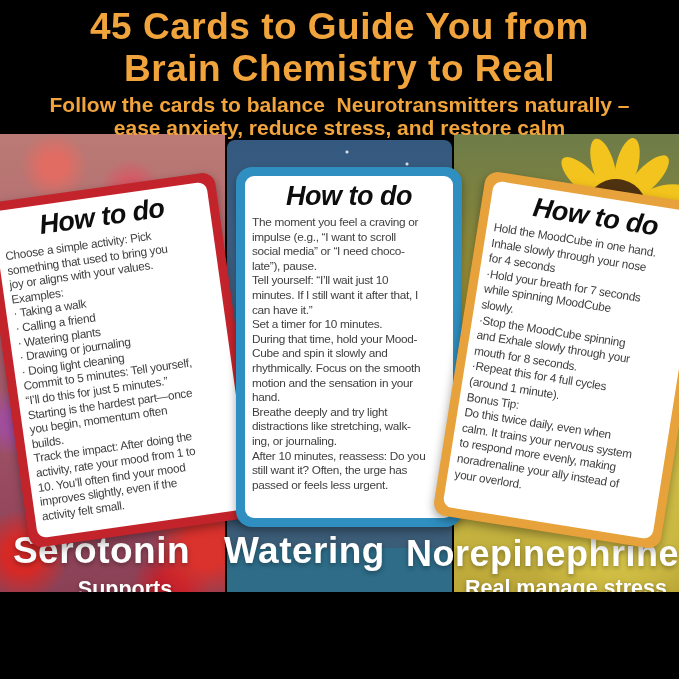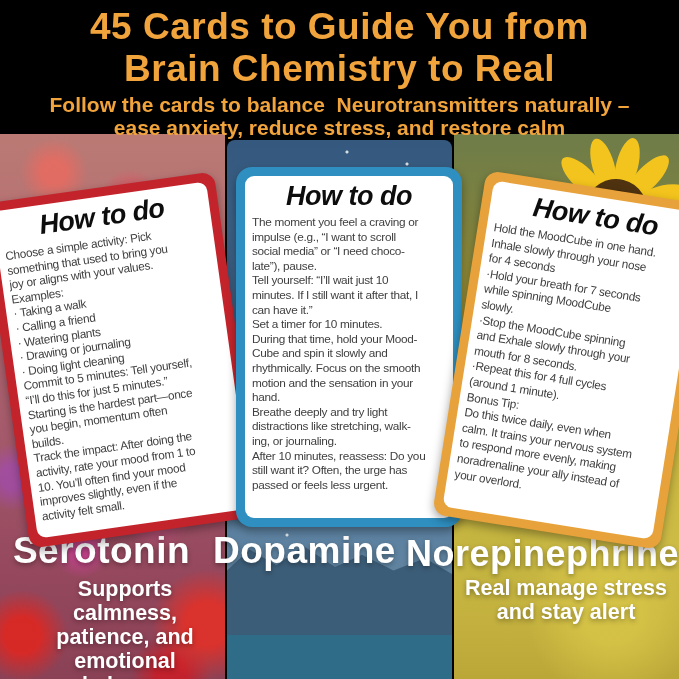--- a/index.html
+++ b/index.html
@@ -1,17 +1,17 @@
 <!DOCTYPE html>
 <html><head>
 <meta charset="utf-8">
 <style>
   html,body{margin:0;padding:0;background:#000;}
   .stage{
-    position:relative;width:679px;height:679px;overflow:hidden;
+    position:relative;width:679px;height:592px;overflow:hidden;
     background:#000;font-family:"Liberation Sans",sans-serif;
   }
   
   .header{position:absolute;top:0;left:0;right:0;height:134px;text-align:center;padding-top:6px;z-index:3;}
   .header .title{
     font-size:37px;line-height:42px;font-weight:800;color:#F2A43C;
     white-space:pre-line;letter-spacing:.5px;margin:0;
   }
   .header .subtitle{
     font-size:21px;line-height:23px;font-weight:700;color:#F2A43C;
@@ -138,21 +138,21 @@
   </div>
 
   <div class="captions">
     <div class="caption">
       <h3>Serotonin</h3>
       <p>Supports calmness,
 patience, and
 emotional balance.</p>
     </div>
     <div class="caption">
-      <h3>Dopamine</h3>
+      <h3>Watering</h3>
     </div>
     <div class="caption">
       <h3 class="small">Norepinephrine</h3>
       <p>Real manage stress
 and stay alert</p>
     </div>
   </div>
 
   <div class="card card--serotonin">
     <div class="card-inner">

